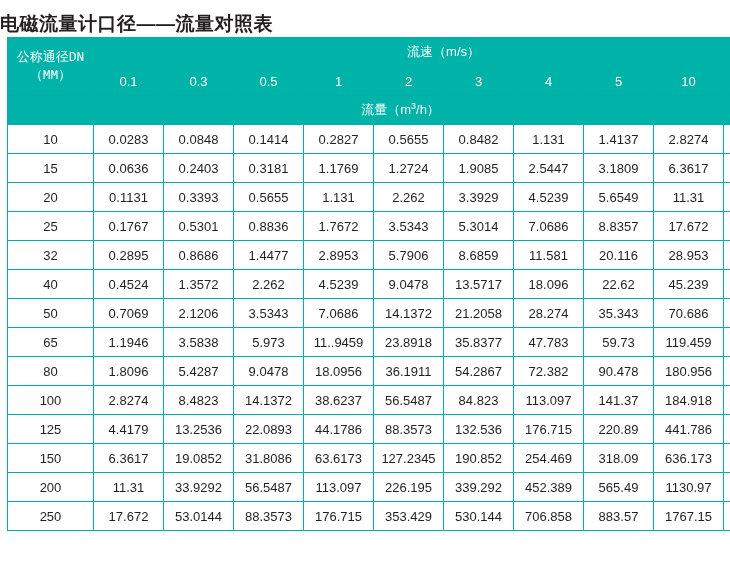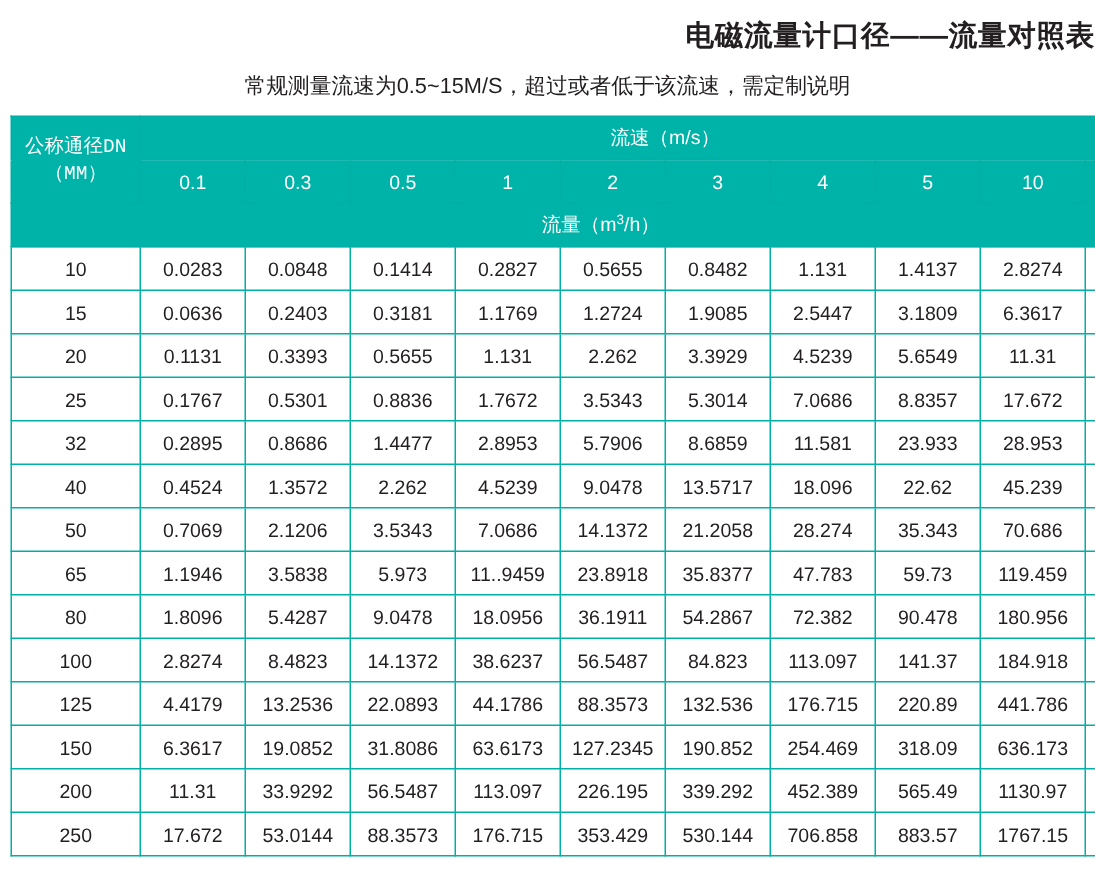--- a/index.html
+++ b/index.html
@@ -13,21 +13,21 @@
     font-family: "Liberation Sans", sans-serif;
     color: #231f20;
     overflow: hidden;
   }
   .page {
     width: 730px;
     box-sizing: border-box;
     padding: 0;
   }
   .title {
-    text-align: right;
+    text-align: left;
     font-size: 19px;
     font-weight: bold;
     color: #231f20;
     margin: 11px 0 0 0;
     letter-spacing: 0.5px;
   }
   .subtitle {
     text-align: center;
     font-size: 14.5px;
     color: #231f20;
@@ -81,21 +81,20 @@
   .col-v  { width: 70px; }
   .dn-cell { font-size: 13px; }
   sup { font-size: 9px; vertical-align: super; }
 </style>
 </head>
 <body>
 
 <div class="page">
 
   <div class="title">电磁流量计口径——流量对照表</div>
-  <div class="subtitle">常规测量流速为0.5~15M/S，超过或者低于该流速，需定制说明</div>
 
   <table class="chart">
     <colgroup>
       <col class="col-dn">
       <col class="col-v">
         <col class="col-v">
         <col class="col-v">
         <col class="col-v">
         <col class="col-v">
       <col class="col-v">
@@ -183,21 +182,21 @@
         </tr>
         <tr>
           <td class="dn-cell">32</td>
           <td>0.2895</td>
           <td>0.8686</td>
           <td>1.4477</td>
           <td>2.8953</td>
           <td>5.7906</td>
           <td>8.6859</td>
           <td>11.581</td>
-          <td>23.933</td>
+          <td>20.116</td>
           <td>28.953</td>
           <td>43.43</td>
         </tr>
         <tr>
           <td class="dn-cell">40</td>
           <td>0.4524</td>
           <td>1.3572</td>
           <td>2.262</td>
           <td>4.5239</td>
           <td>9.0478</td>

